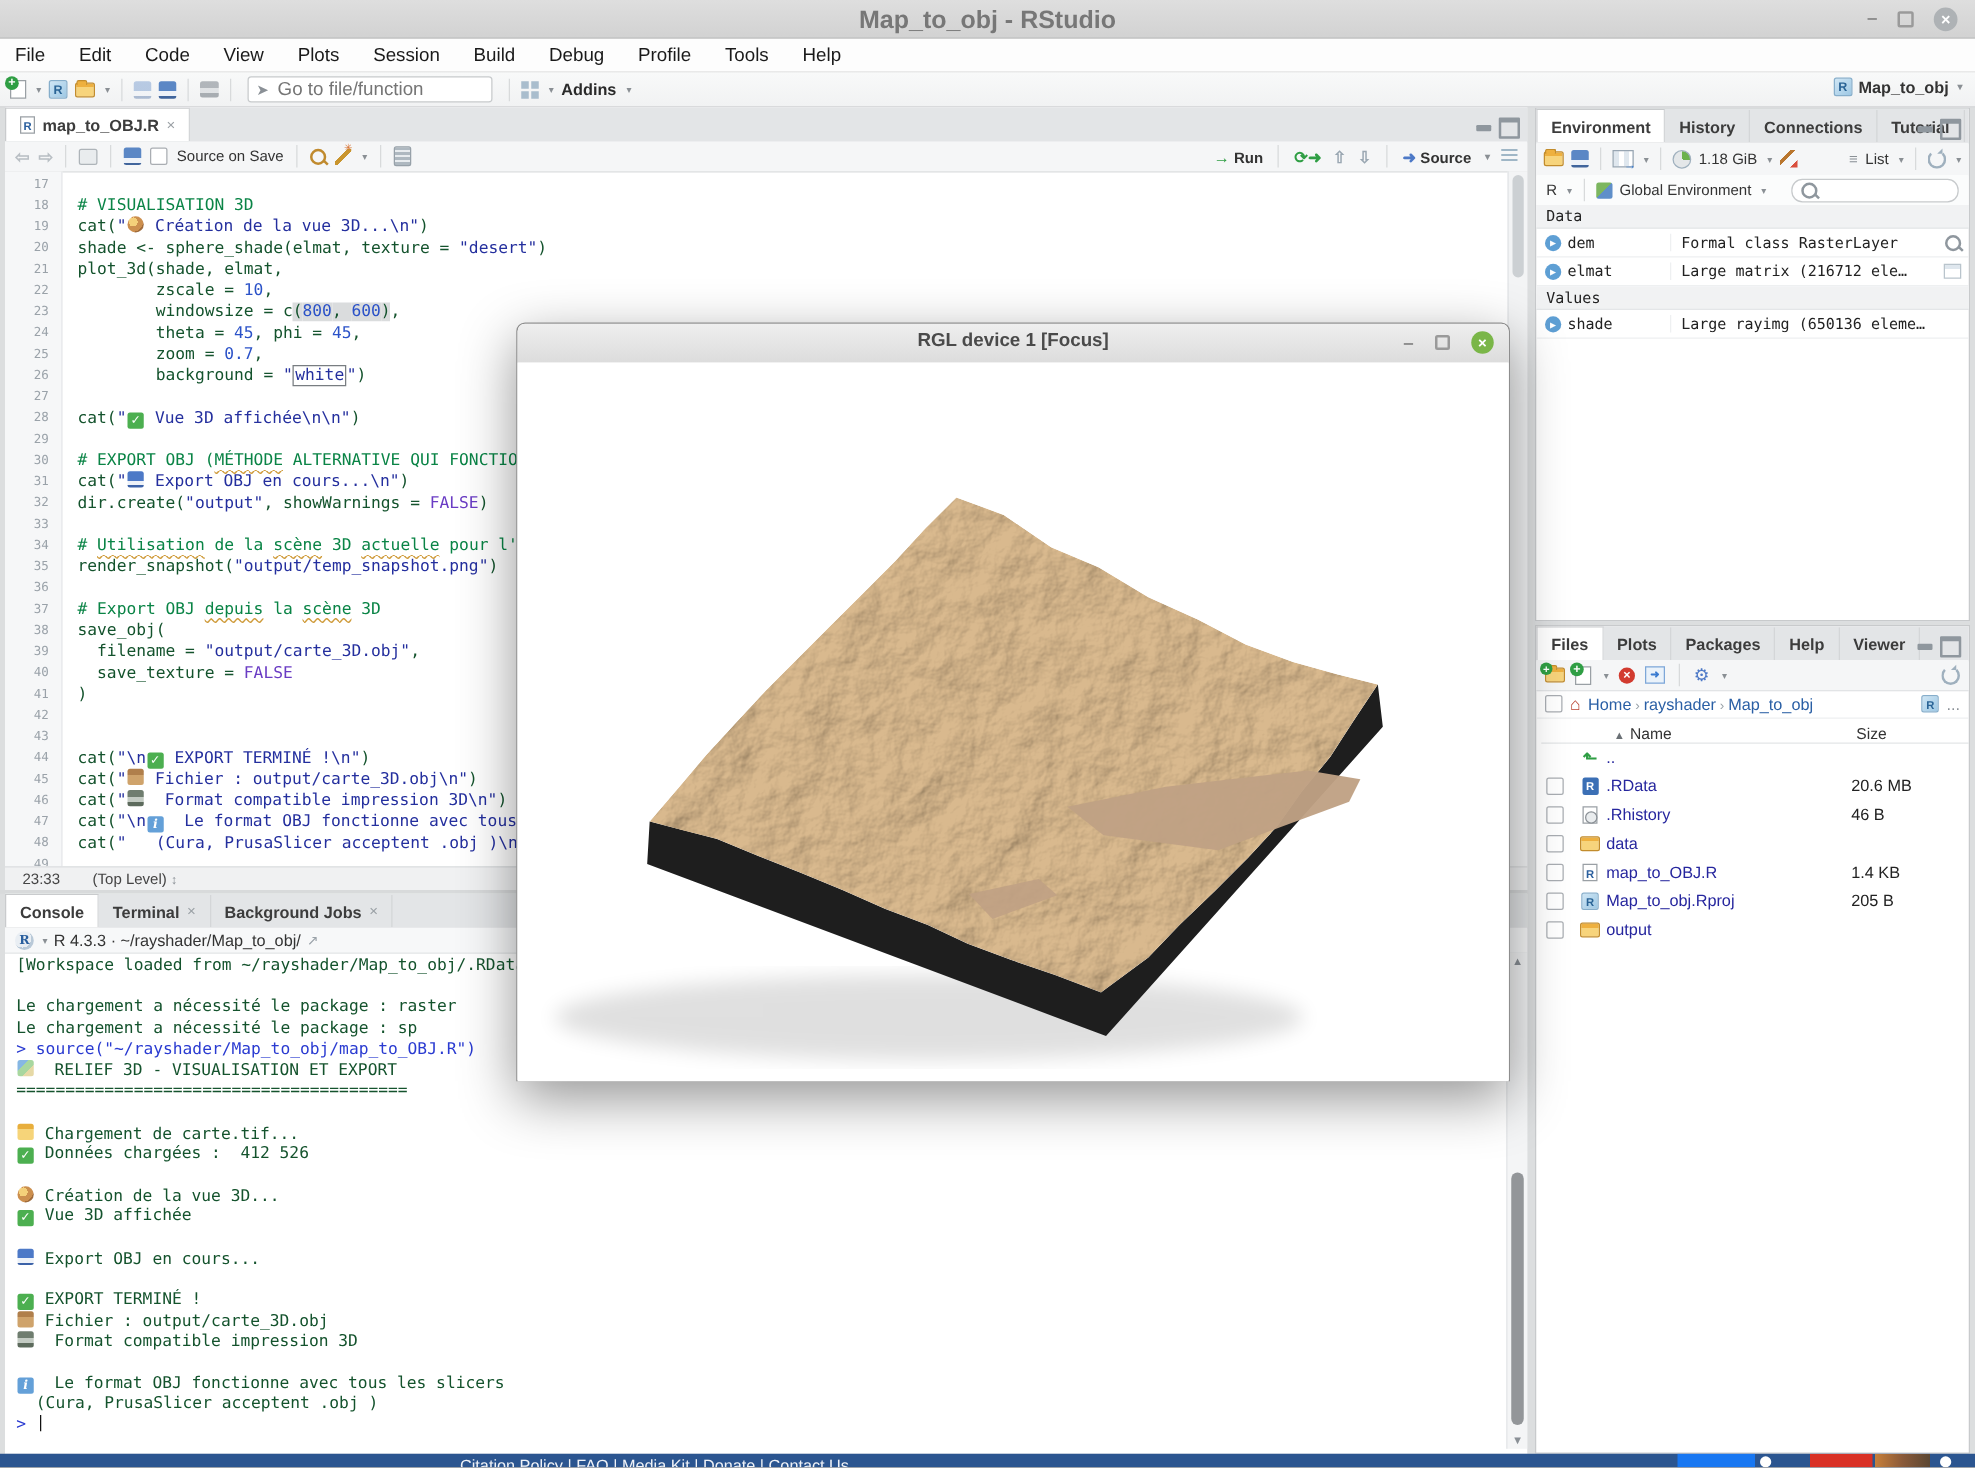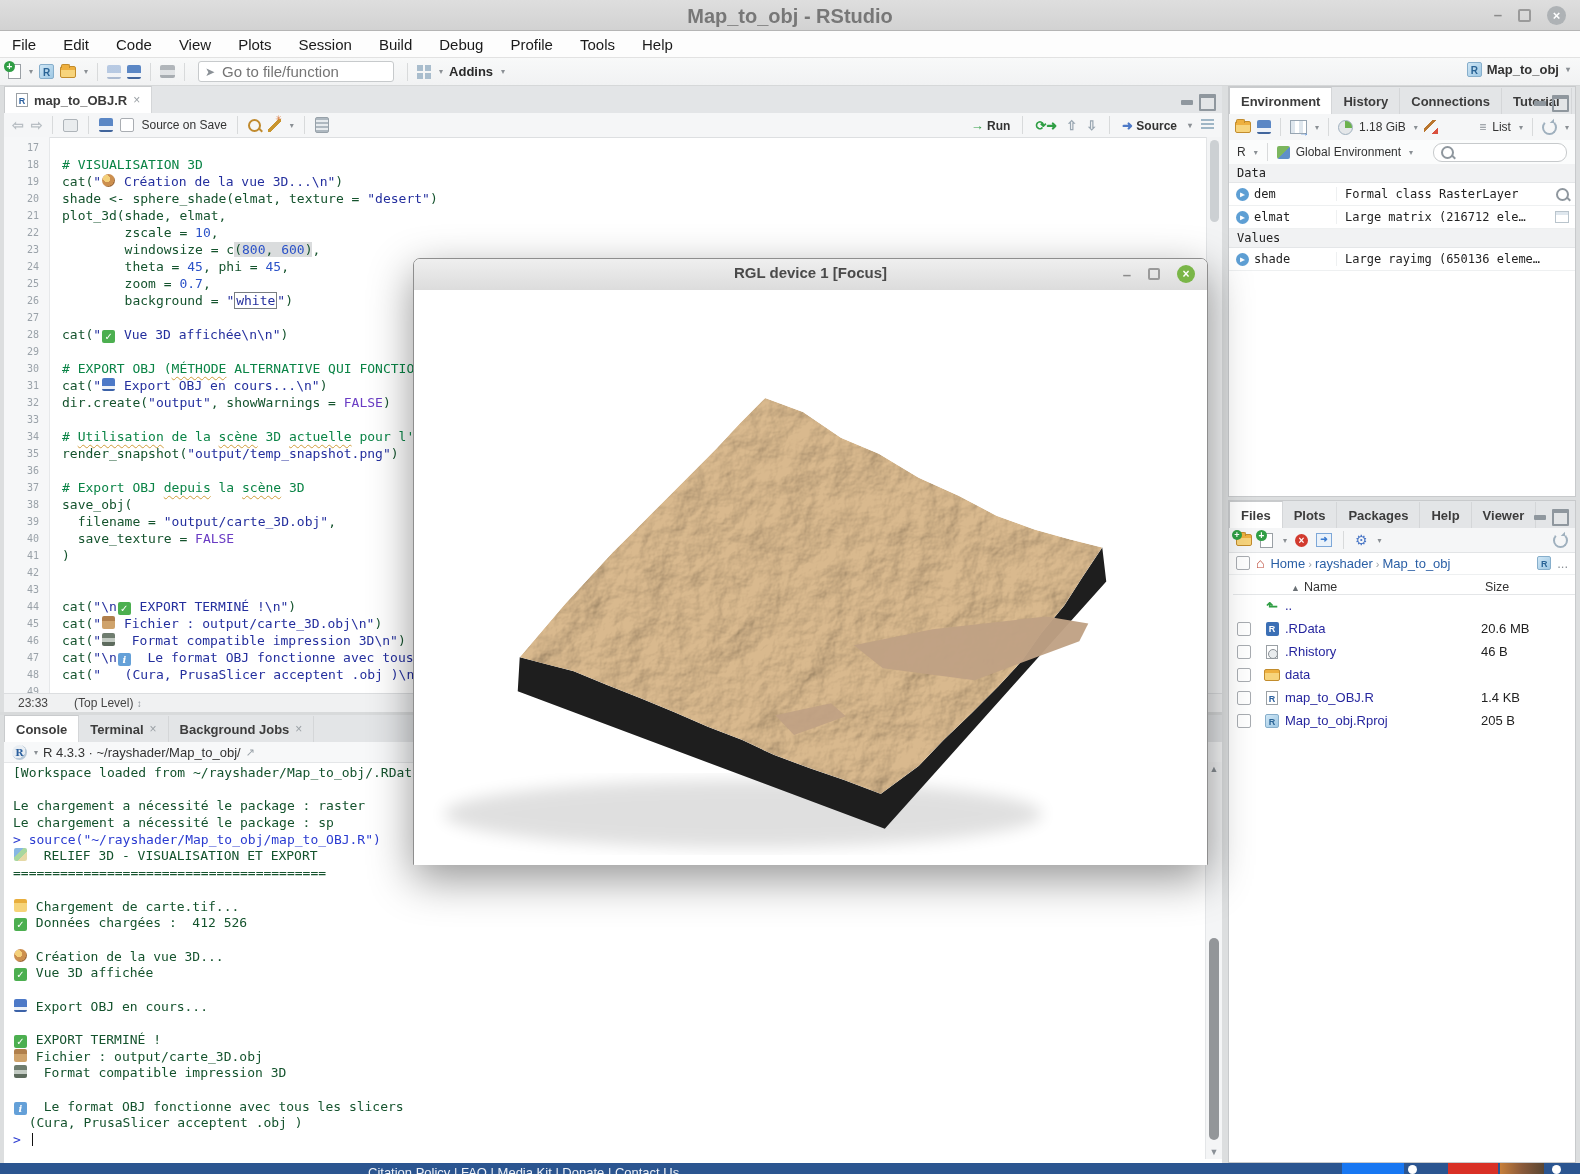--- a/index.html
+++ b/index.html
@@ -505,20 +505,29 @@
         <div class="frow">
           <span class="cbc">
             <span class="cbx"></span>
           </span>
           <span class="fic">
             <span class="fi fi-rproj">R</span>
           </span>
           <a class="fname">Map_to_obj.Rproj</a>
           <span class="fsize">205 B</span>
         </div>
+        <div class="frow">
+          <span class="cbc">
+            <span class="cbx"></span>
+          </span>
+          <span class="fic">
+            <span class="fi fi-folder"></span>
+          </span>
+          <a class="fname">output</a>
+        </div>
       </div>
   </div>
 
   <div class="footerbar">
     <span class="ftext">Citation Policy | FAQ | Media Kit | Donate | Contact Us</span>
     <span class="soc fb"></span>
     <span class="socdot" style="left:1408px"></span>
     <span class="soc yt"></span>
     <span class="soc ig"></span>
     <span class="socdot" style="left:1552px"></span>

